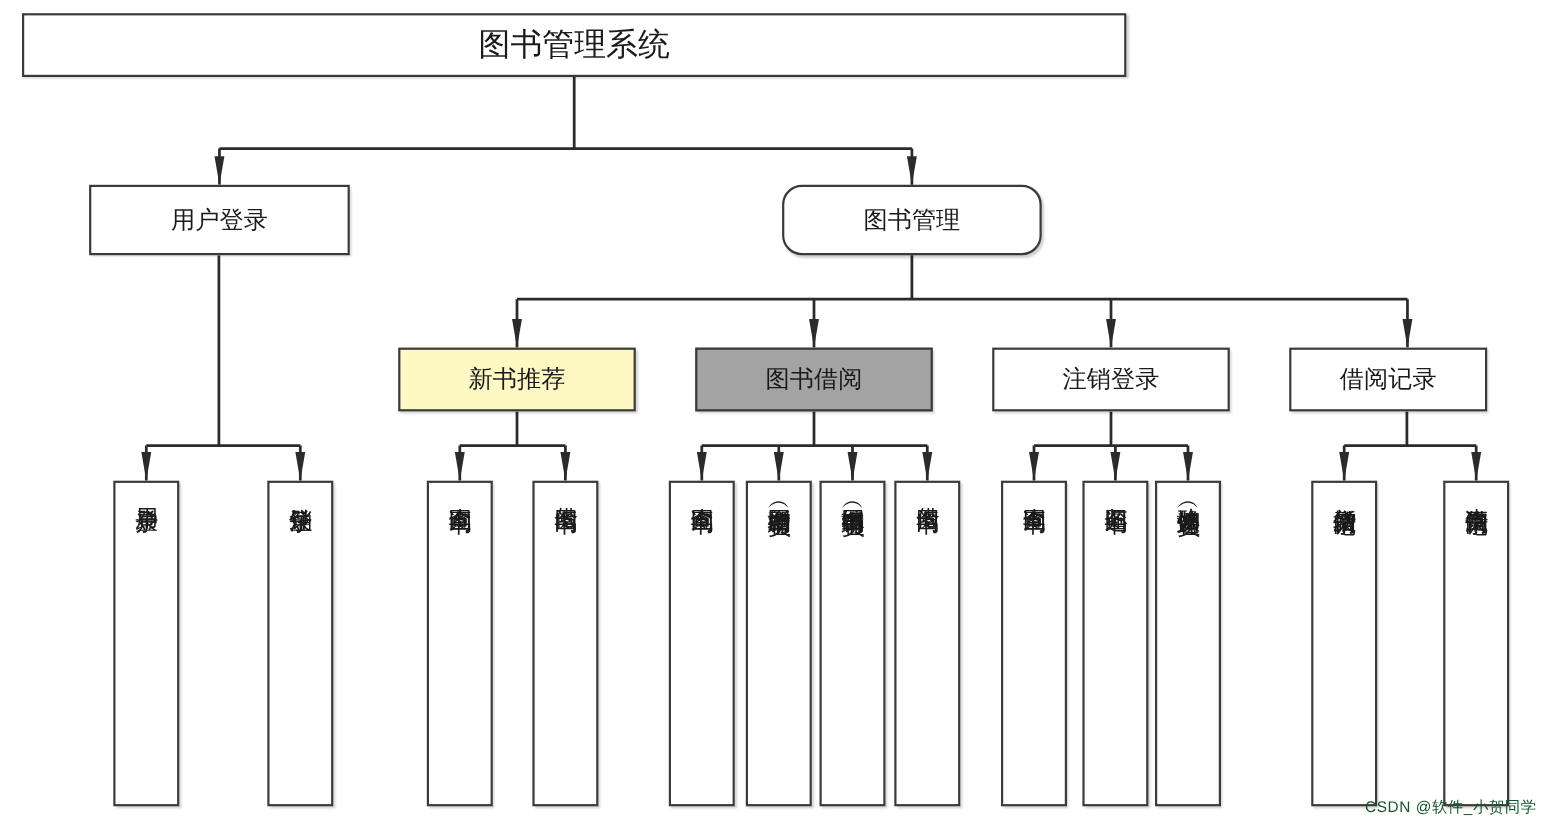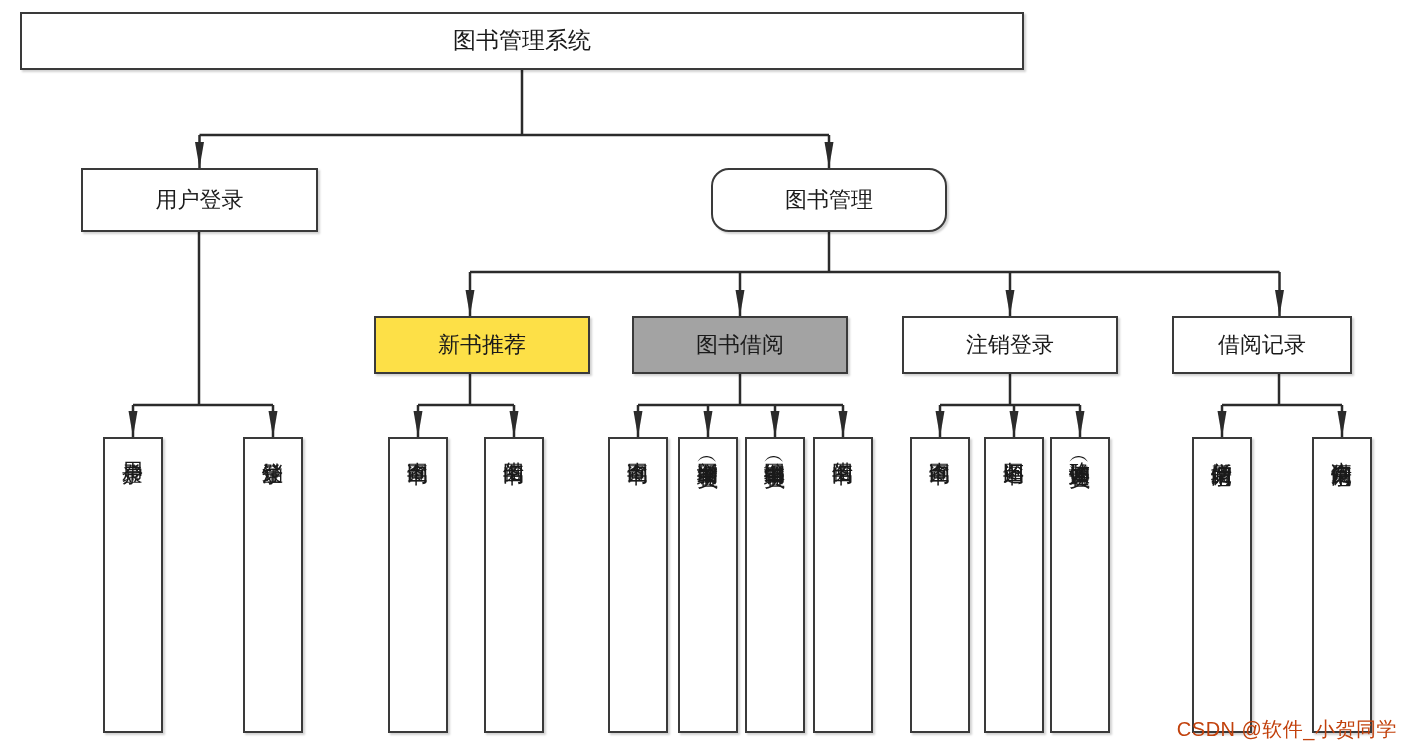--- a/index.html
+++ b/index.html
@@ -30,21 +30,21 @@
   }
   .node-label {
     text-align: center;
     line-height: 1.18;
     white-space: nowrap;
   }
   .node.horiz .node-label {
     font-size: 22px;
   }
   .node.root .node-label {
-    font-size: 23px;
+    font-size: 29px;
   }
   .node.vert {
     align-items: flex-start;
     justify-content: center;
     padding-top: 6px;
   }
   .node.vert .node-label {
     writing-mode: vertical-rl;
     text-orientation: upright;
     font-size: 21px;
@@ -57,22 +57,22 @@
     left: 0;
     top: 0;
     width: 1405px;
     height: 747px;
     pointer-events: none;
   }
   .watermark {
     position: absolute;
     right: 8px;
     bottom: 4px;
-    font-size: 20px;
-    color: #c2410c;
+    font-size: 14px;
+    color: #14532d;
     letter-spacing: 0.5px;
     white-space: nowrap;
   }
 </style>
 </head>
 <body>
 
 <div id="canvas">
   <svg id="edges" viewBox="0 0 1405 747" width="1405" height="747">
       <line x1="522" y1="70" x2="522" y2="135" stroke="#2b2b2b" stroke-width="2.5"></line>
@@ -131,21 +131,21 @@
   <div id="nodes">
       <div class="node horiz root" style="left: 20px; top: 12px; width: 1004px; height: 58px; border-color: rgb(58, 58, 58); background: rgb(255, 255, 255);">
         <span class="node-label">图书管理系统</span>
       </div>
       <div class="node horiz" style="left: 81px; top: 168px; width: 237px; height: 64px; border-color: rgb(58, 58, 58); background: rgb(255, 255, 255);">
         <span class="node-label">用户登录</span>
       </div>
       <div class="node horiz" style="left: 711px; top: 168px; width: 236px; height: 64px; border-color: rgb(58, 58, 58); background: rgb(255, 255, 255); border-radius: 18px;">
         <span class="node-label">图书管理</span>
       </div>
-      <div class="node horiz" style="left: 362px; top: 316px; width: 216px; height: 58px; border-color: rgb(58, 58, 58); background: #fde047; margin-left: 12px;">
+      <div class="node horiz" style="left: 362px; top: 316px; width: 216px; height: 58px; border-color: rgb(58, 58, 58); background: #fef9c3;">
         <span class="node-label">新书推荐</span>
       </div>
       <div class="node horiz" style="left: 632px; top: 316px; width: 216px; height: 58px; border-color: rgb(58, 58, 58); background: #a3a3a3;">
         <span class="node-label">图书借阅</span>
       </div>
       <div class="node horiz" style="left: 902px; top: 316px; width: 216px; height: 58px; border-color: rgb(58, 58, 58); background: rgb(255, 255, 255);">
         <span class="node-label">注销登录</span>
       </div>
       <div class="node horiz" style="left: 1172px; top: 316px; width: 180px; height: 58px; border-color: rgb(58, 58, 58); background: rgb(255, 255, 255);">
         <span class="node-label">借阅记录</span>

